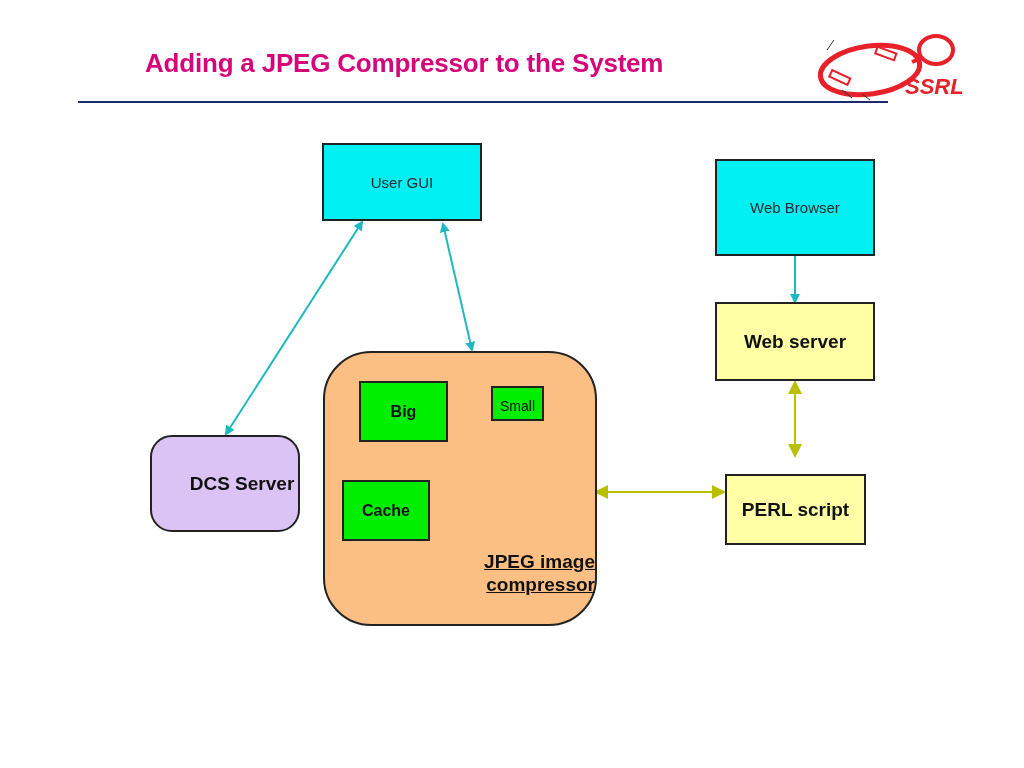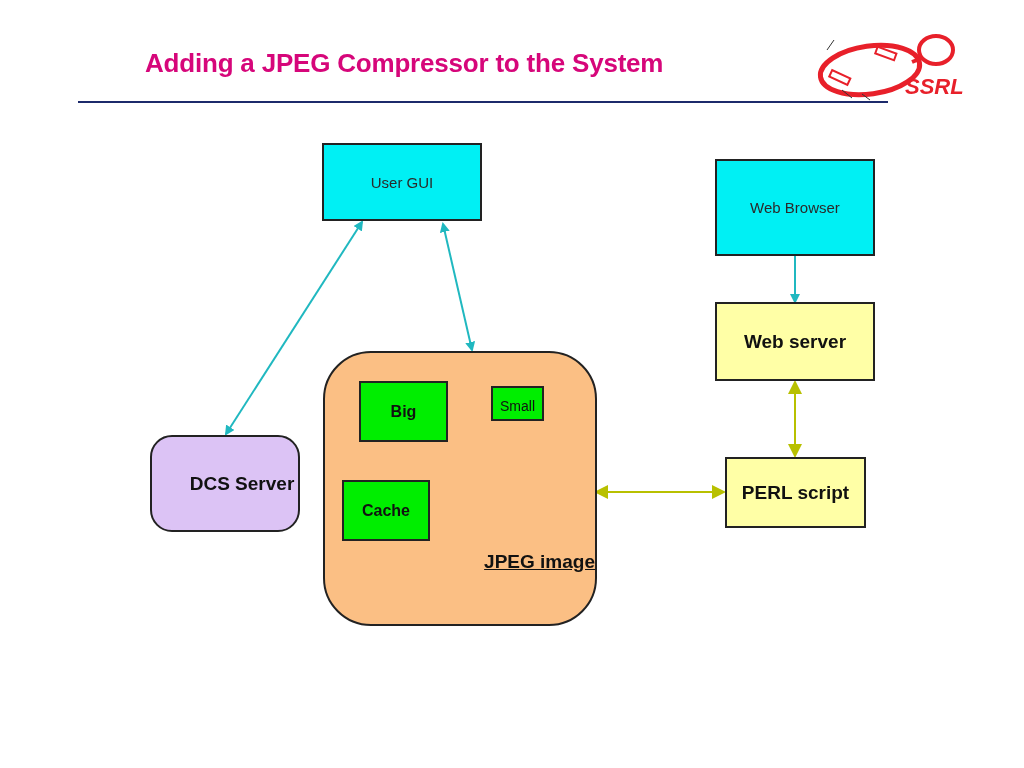--- a/index.html
+++ b/index.html
@@ -62,31 +62,32 @@
 </div>
 
 <div class="box cyan" style="left:715px;top:151px;width:160px;height:97px;margin-top:8px;">
   <span>Web Browser</span>
 </div>
 
 <div class="box yellow" style="left:715px;top:302px;width:160px;height:79px;">
   <span>Web server</span>
 </div>
 
-<div class="box yellow" style="left:725px;top:457px;width:141px;height:71px;">
+<div class="box yellow" style="left:725px;top:474px;width:141px;height:71px;">
   <span>PERL script</span>
 </div>
 
 <div class="box purple" style="left:150px;top:435px;width:150px;height:97px;">
   <span>DCS Server</span>
 </div>
 
 <div class="box orange" style="left:323px;top:351px;width:274px;height:275px;">
   <div class="comp-label">
     <div>JPEG image</div>
+    <div>compressor</div>
   </div>
 </div>
 
 <div class="box green" style="left:359px;top:381px;width:89px;height:61px;">
   <span>Big</span>
 </div>
 
 <div class="box green" style="left:491px;top:386px;width:53px;height:35px;font-size:14px;font-weight:normal;align-items:center;padding-top:4px;">
   <span>Small</span>
 </div>

